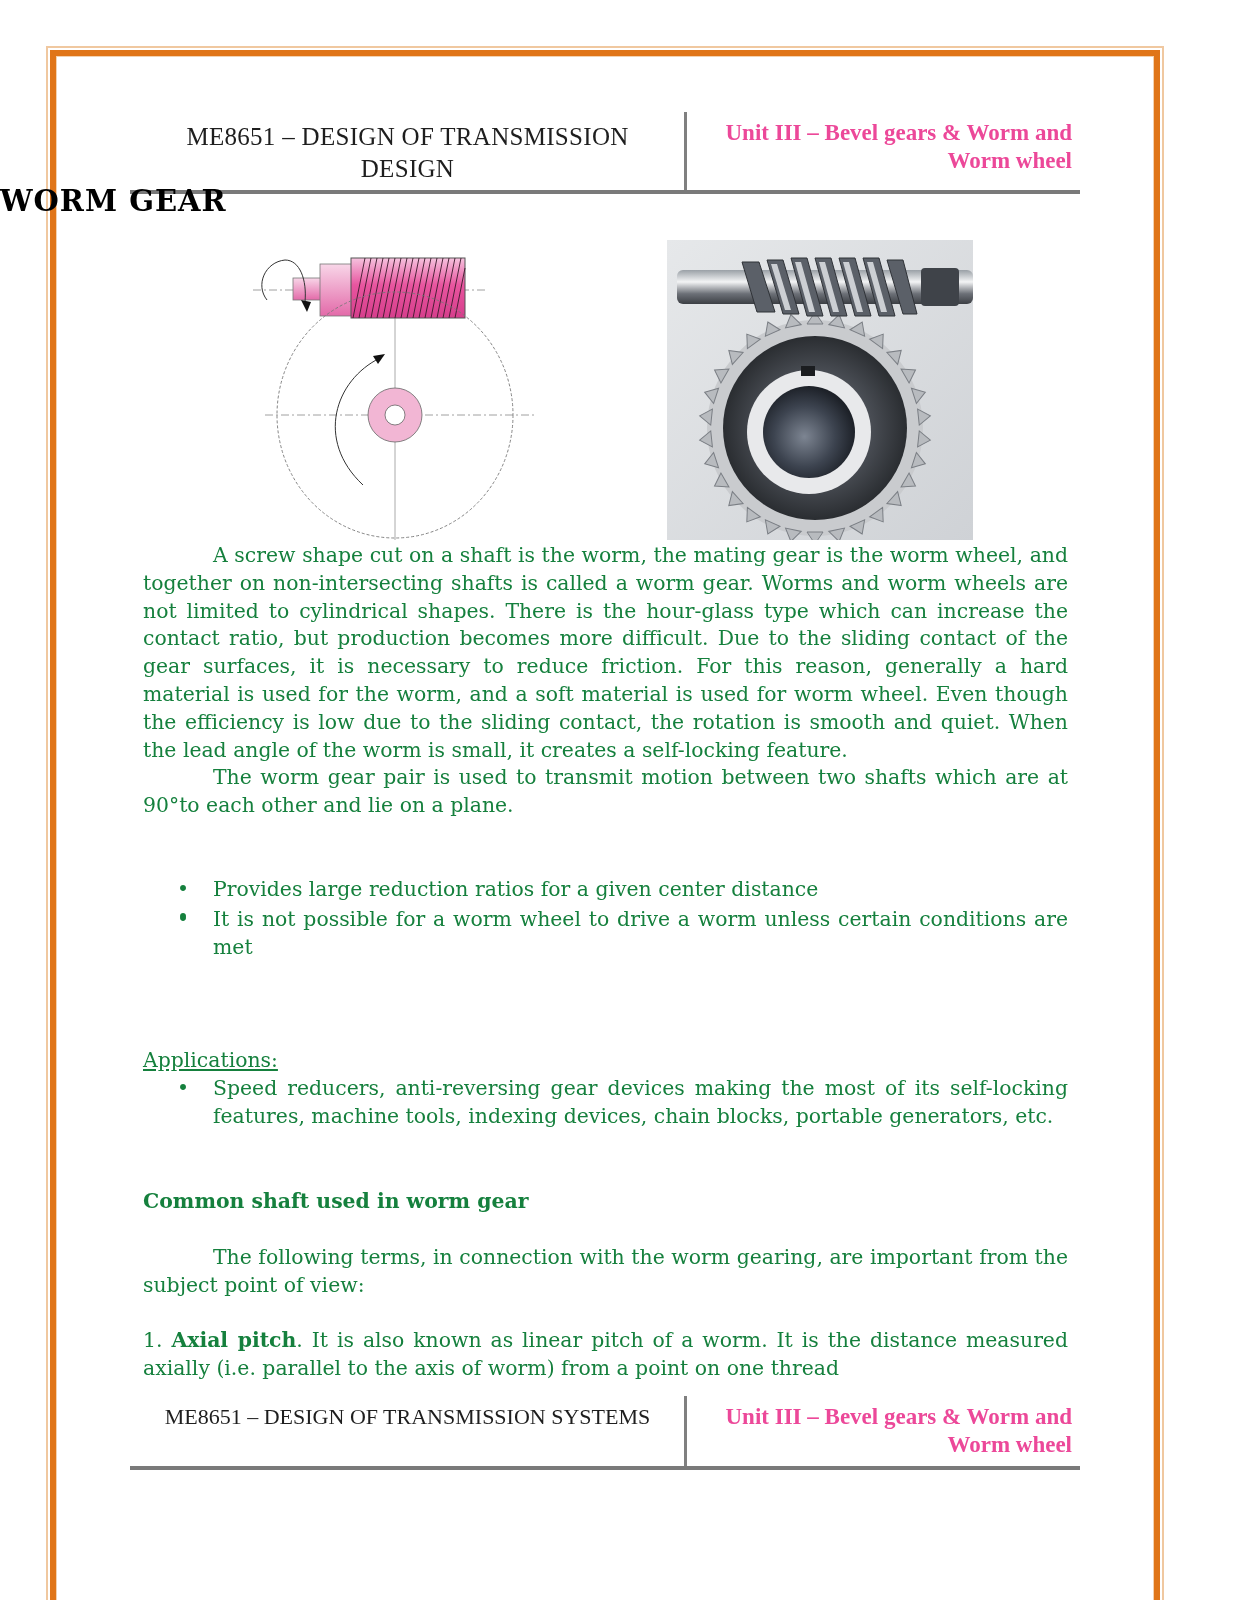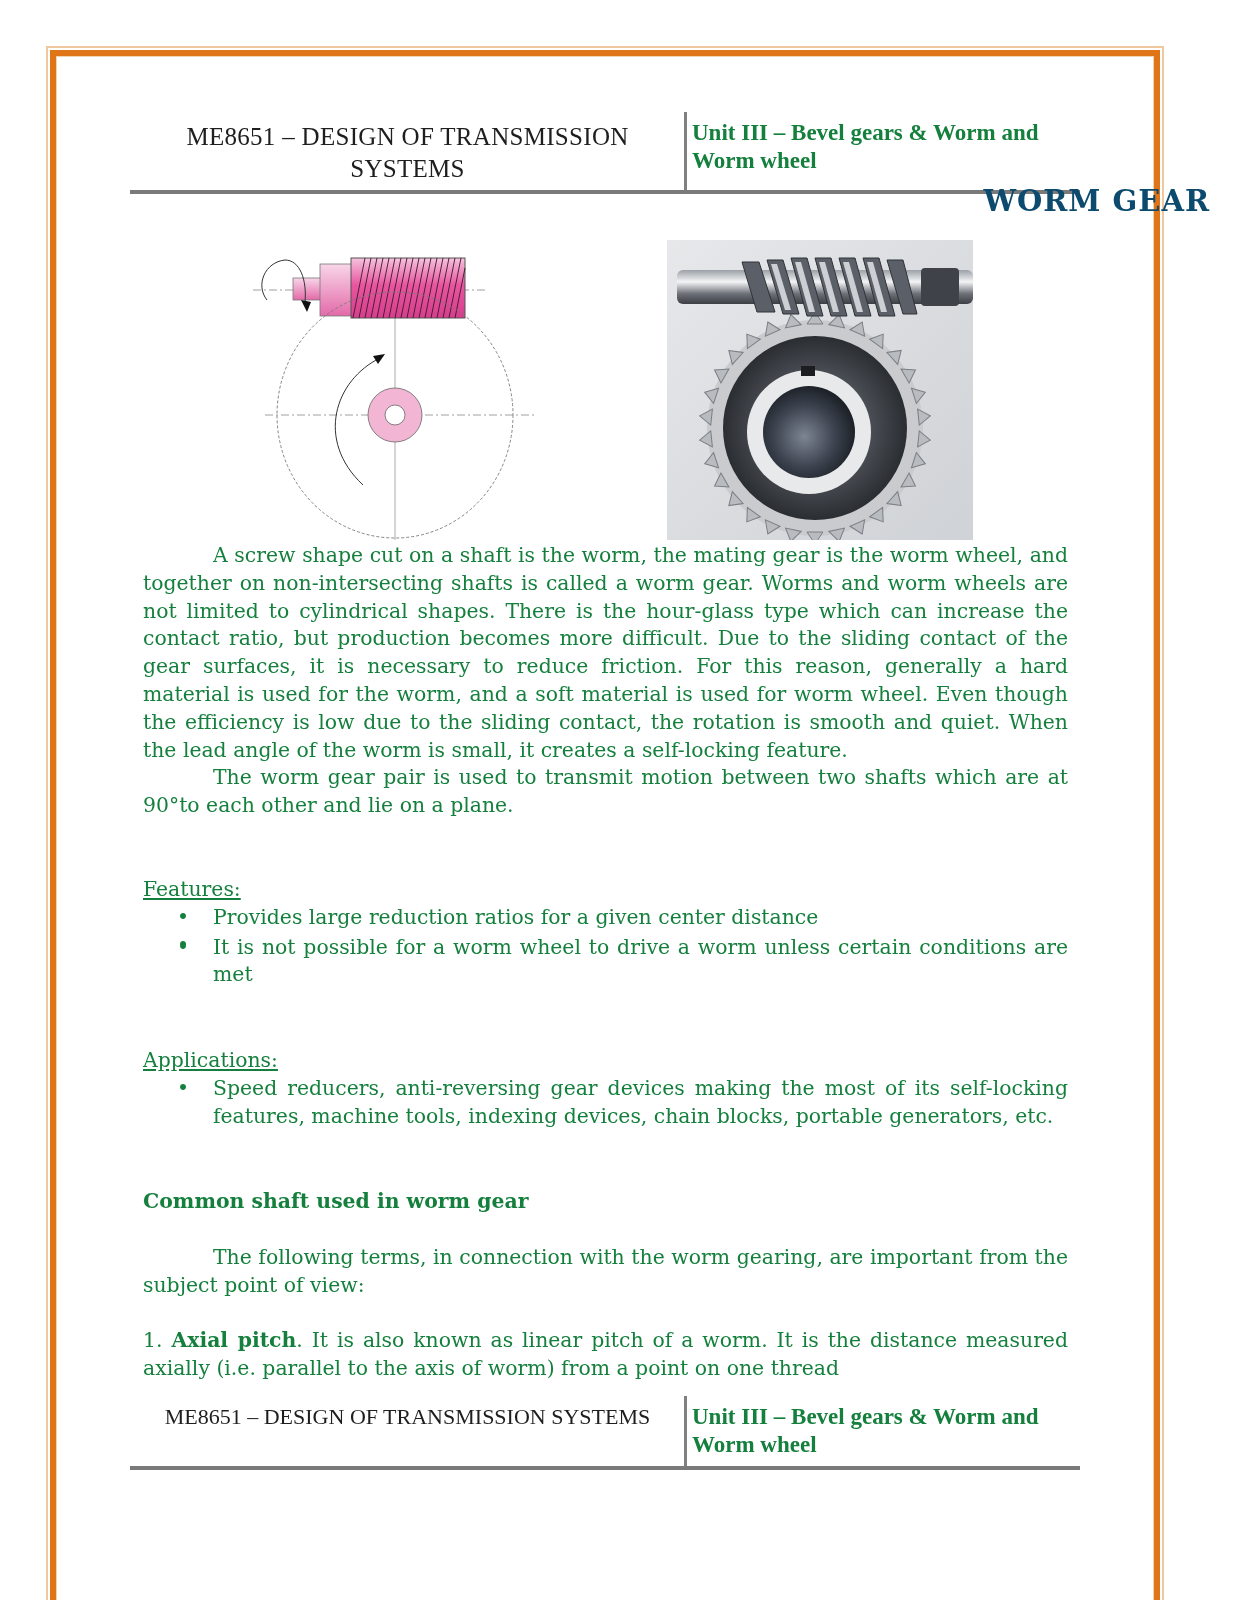--- a/index.html
+++ b/index.html
@@ -4,24 +4,24 @@
 <style>
   html, body { margin: 0; padding: 0; background: #ffffff; }
   body { width: 1236px; height: 1600px; position: relative; overflow: hidden; font-family: "DejaVu Serif", serif; color: #1e1e1e; }
   .frame-outer { position: absolute; left: 46px; top: 46px; width: 1118px; height: 1600px; border: 2px solid #f0c8a0; border-bottom: none; box-sizing: border-box; }
   .frame { position: absolute; left: 50px; top: 50px; width: 1110px; height: 1600px; border: 6px solid #e07518; border-bottom: none; box-sizing: border-box; }
   .frame-inner { position: absolute; left: 56px; top: 56px; width: 1098px; height: 1600px; border: 1px solid #f3d2b0; border-bottom: none; box-sizing: border-box; }
 
   .hdr { position: absolute; left: 130px; width: 950px; }
   .hdr .left { position: absolute; left: 0; width: 555px; text-align: center; font-family: "Liberation Serif", serif; font-size: 25px; line-height: 32px; color: #1e1e1e; letter-spacing: 0.3px; }
   .hdr .vline { position: absolute; left: 554px; width: 3px; background: #808080; }
-  .hdr .right { position: absolute; left: 562px; width: 380px; text-align: left; font-family: "Liberation Serif", serif; font-weight: bold; font-size: 23px; line-height: 28px; color: #15803d; }
+  .hdr .right { position: absolute; left: 562px; width: 380px; text-align: right; font-family: "Liberation Serif", serif; font-weight: bold; font-size: 23px; line-height: 28px; color: #ec4899; }
   .hdr .hline { position: absolute; left: 0; width: 950px; height: 4px; background: #7a7a7a; }
 
-  .title { position: absolute; left: 0; width: 1210px; top: 184px; text-align: right; font-family: "DejaVu Serif", serif; font-weight: bold; font-size: 29px; letter-spacing: 1px; color: #0c4a6e; }
+  .title { position: absolute; left: 0; width: 1210px; top: 184px; text-align: left; font-family: "DejaVu Serif", serif; font-weight: bold; font-size: 29px; letter-spacing: 1px; color: #000000; }
 
   .fig-left { position: absolute; left: 245px; top: 240px; width: 310px; height: 300px; }
   .fig-right { position: absolute; left: 667px; top: 240px; width: 306px; height: 300px; }
 
   .body-text { position: absolute; left: 143px; width: 925px; font-family: "DejaVu Serif", serif; font-size: 20.4px; line-height: 27.8px; color: #15803d; }
   .para { text-align: justify; margin: 0; }
   .indent { text-indent: 70px; }
   .section-head { text-decoration: underline; margin: 0; }
   ul.bul { margin: 0; padding: 0; list-style: none; }
   ul.bul li { position: relative; padding-left: 70px; text-align: justify; }
@@ -32,21 +32,21 @@
 </head>
 <body>
 
 <div class="frame-outer"></div>
 <div class="frame"></div>
 <div class="frame-inner"></div>
 
 <div class="hdr" style="top:72px; height:84px;margin-top:40px;">
   <div class="left" style="top:9px;">
     <div>ME8651 – DESIGN OF TRANSMISSION</div>
-    <div>SYSTEMS</div>
+    <div>DESIGN</div>
   </div>
   <div class="vline" style="top:0; height:80px;"></div>
   <div class="right" style="top:7px;">
     <div>Unit III – Bevel gears &amp; Worm and</div>
     <div>Worm wheel</div>
   </div>
   <div class="hline" style="top:78px;"></div>
 </div>
 
 <div class="title">WORM GEAR</div>
@@ -188,21 +188,20 @@
   </g>
   <rect x="254" y="28" width="38" height="38" rx="4" fill="#3f4349"></rect>
 </svg>
 
 <div class="body-text" style="top:542px;">
   <p class="para indent">A screw shape cut on a shaft is the worm, the mating gear is the worm wheel, and together on non-intersecting shafts is called a worm gear. Worms and worm wheels are not limited to cylindrical shapes. There is the hour-glass type which can increase the contact ratio, but production becomes more difficult. Due to the sliding contact of the gear surfaces, it is necessary to reduce friction. For this reason, generally a hard material is used for the worm, and a soft material is used for worm wheel. Even though the efficiency is low due to the sliding contact, the rotation is smooth and quiet. When the lead angle of the worm is small, it creates a self-locking feature.</p>
   <p class="para indent">The worm gear pair is used to transmit motion between two shafts which are at 90°to each other and lie on a plane.</p>
 </div>
 
 <div class="body-text" style="top:876px;">
-  <p class="section-head">Features:</p>
   <ul class="bul">
     <li><span class="dot">•</span><span>Provides large reduction ratios for a given center distance</span></li>
     <li><span class="dot">•</span></li>
     <li style="margin-top:2px;"><span class="dot">•</span><span>It is not possible for a worm wheel to drive a worm unless certain conditions are met</span></li>
   </ul>
 </div>
 
 <div class="body-text" style="top:1047px;">
   <p class="section-head">Applications:</p>
   <ul class="bul">

